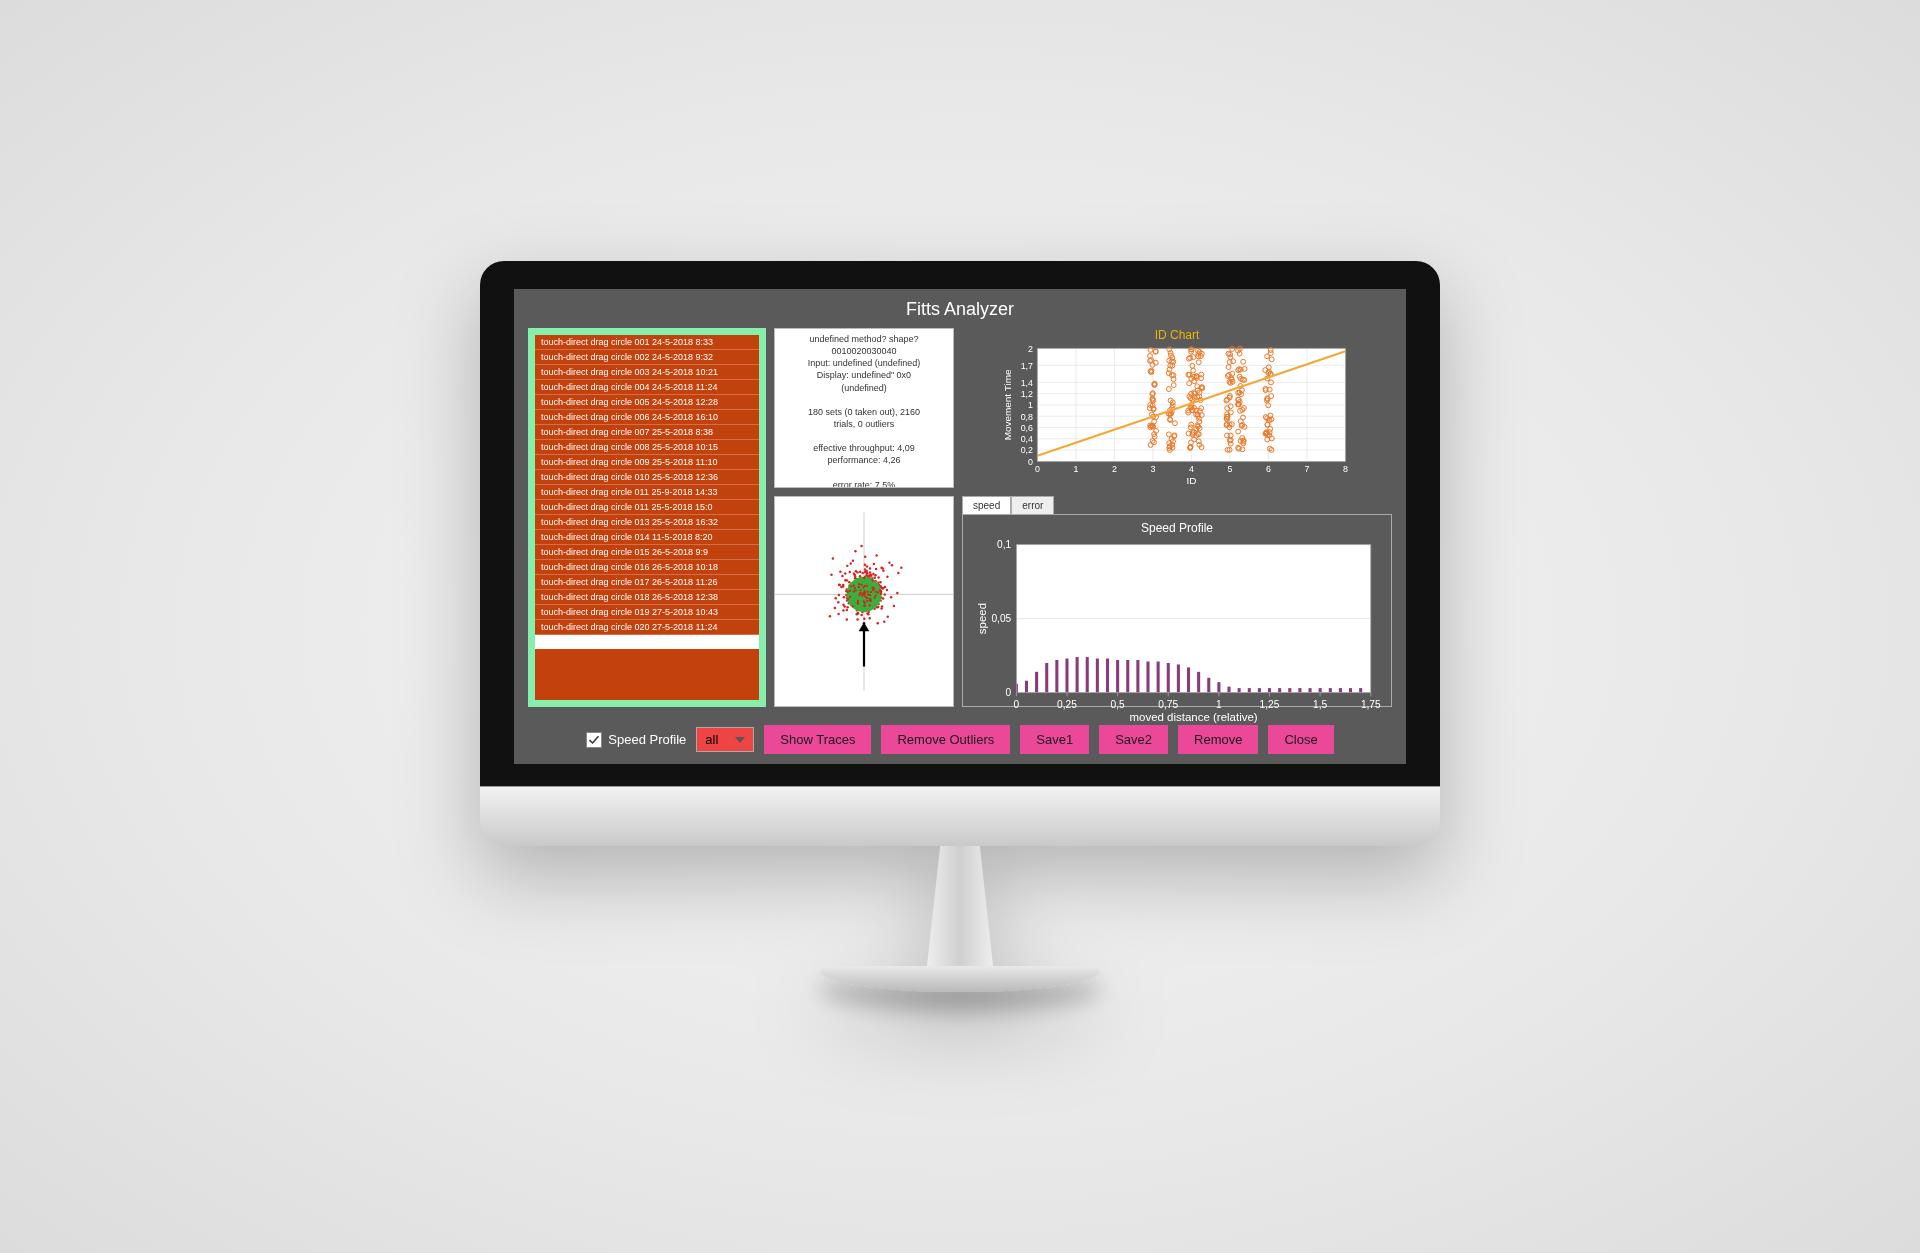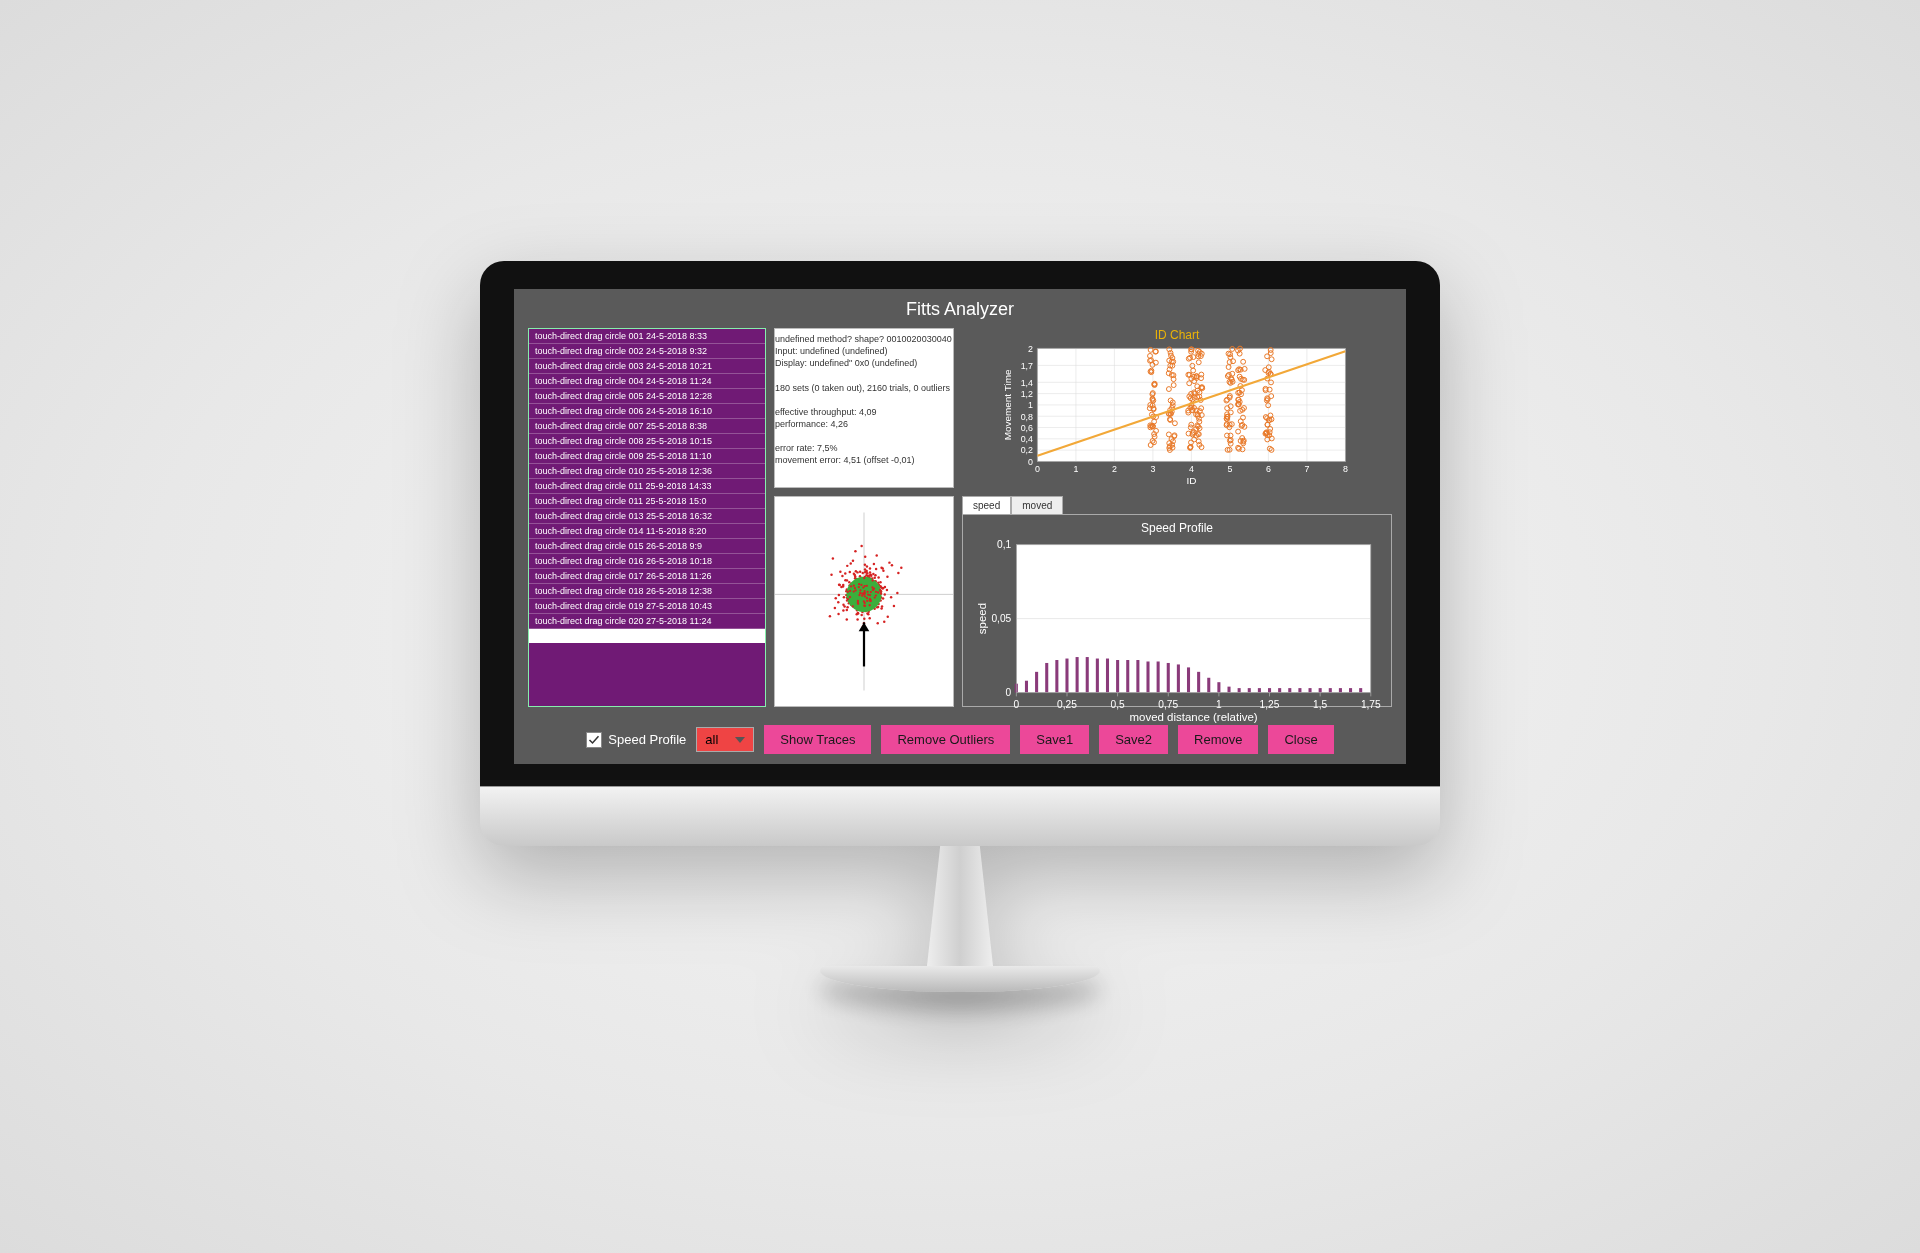--- a/index.html
+++ b/index.html
@@ -68,45 +68,46 @@
     flex: 1;
     display: grid;
     grid-template-columns: 238px 180px 1fr;
     grid-template-rows: 160px 1fr;
     gap: 8px;
     padding: 0 14px 8px 14px;
     min-height: 0;
   }
   .list-panel {
     grid-row: 1 / span 2;
-    background: #701a75;
+    background: #c2410c;
     overflow-y: auto;
     font-size: 9px;
     color: #fff;
-    border: 1px solid #86efac;
+    border: 7px solid #86efac;
   }
   .list-panel::-webkit-scrollbar { width: 10px; }
   .list-panel::-webkit-scrollbar-thumb { background:#cfcfcf; }
   .list-item {
     padding: 2px 6px;
     border-bottom: 1px solid rgba(255,255,255,0.25);
     white-space: nowrap;
     cursor: pointer;
   }
   .list-item.blank { background:#fff; height:14px; border-bottom:none; }
 
   .info-panel {
     background: #fff;
     font-size: 9px;
     color: #333;
-    padding: 4px 0;
+    padding: 4px 22px;
     overflow: auto;
     border: 1px solid #bbb;
     position: relative;
     line-height: 1.35;
+    text-align: center;
   }
   .info-panel::-webkit-scrollbar { width: 10px; }
   .info-panel::-webkit-scrollbar-thumb { background:#cfcfcf; }
 
   .id-chart-panel { position: relative; }
   .id-chart-title { color:#eab308; text-align:center; font-size:12px; margin-bottom:2px; }
   .id-chart { width:100%; height:calc(100% - 16px); }
 
   .scatter-panel {
     background:#fff;
@@ -872,21 +873,21 @@
               <circle cx="88.57745861075556" cy="82.26177323032356" r="1.3" fill="#d62222"></circle>
               <circle cx="101.06888800574873" cy="104.9609528687764" r="1.3" fill="#d62222"></circle>
               <line x1="100" y1="173" x2="100" y2="123.5" stroke="#000" stroke-width="2.5"></line>
               <path d="M 100 123.5 L 94 133.5 L 106 133.5 Z" fill="#000"></path>
             </svg>
         </div>
 
         <div class="speed-panel">
           <div class="tabs">
             <div class="tab active">speed</div>
-            <div class="tab">moved</div>
+            <div class="tab">error</div>
           </div>
           <div class="speed-chart-wrap">
             <div class="speed-chart-title">Speed Profile</div>
             <svg class="speed-chart" id="speed-svg" viewBox="0 0 320 150">
                 <rect x="34" y="6" width="278" height="116" fill="#fff"></rect>
                 <line x1="34" y1="122" x2="312" y2="122" stroke="#ddd" stroke-width="0.5"></line>
                 <text x="30" y="125" class="tick" text-anchor="end">0</text>
                 <line x1="34" y1="64" x2="312" y2="64" stroke="#ddd" stroke-width="0.5"></line>
                 <text x="30" y="67" class="tick" text-anchor="end">0,05</text>
                 <line x1="34" y1="6" x2="312" y2="6" stroke="#ddd" stroke-width="0.5"></line>

